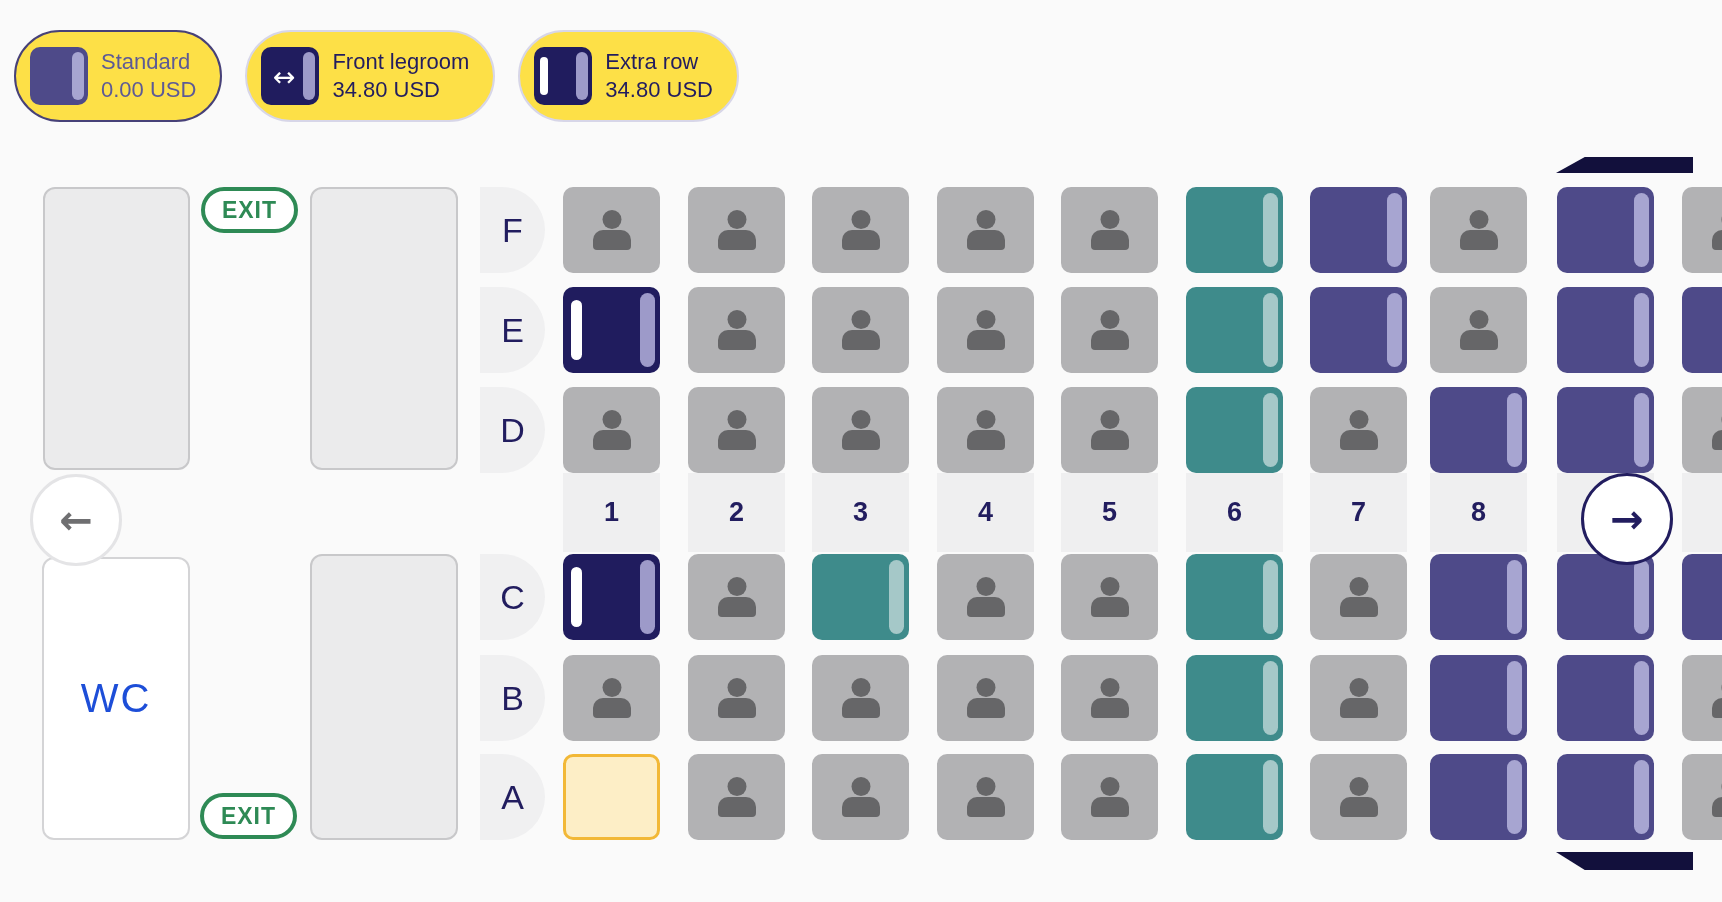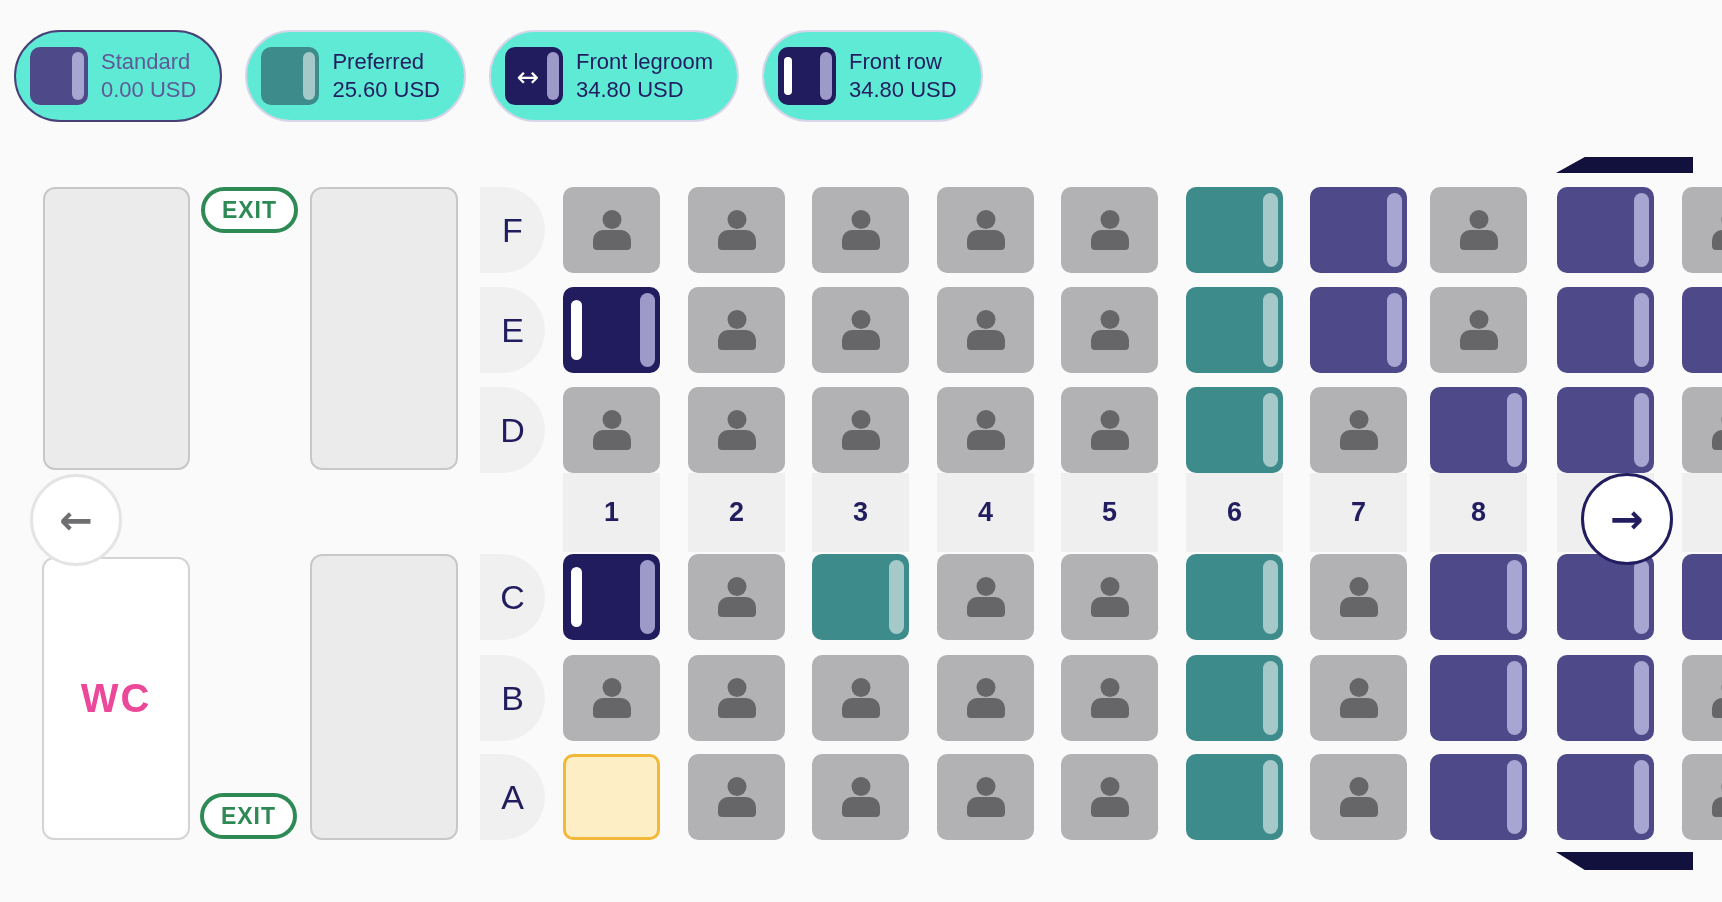--- a/index.html
+++ b/index.html
@@ -5,42 +5,42 @@
   html,body{margin:0;padding:0}
   body{
     width:1722px;height:902px;position:relative;overflow:hidden;
     background:#fafafa;font-family:"Liberation Sans","DejaVu Sans",sans-serif;
     -webkit-font-smoothing:antialiased;
   }
   
   .legend{position:absolute;left:14px;top:30px;display:flex;gap:23px}
   .pill{
     display:flex;align-items:center;gap:13px;height:92px;box-sizing:border-box;
-    padding:0 24px 0 14px;background:#5eead4;border:2px solid #d7d6e8;border-radius:46px;
+    padding:0 24px 0 14px;background:#fde047;border:2px solid #d7d6e8;border-radius:46px;
   }
   .pill.selected{border-color:#474178}
   .pill .txt{display:flex;flex-direction:column;line-height:1.28;font-size:22px;color:#221d5f}
   .pill.selected .txt{color:#5d5a96}
   .licon{position:relative;width:58px;height:58px;border-radius:10px;flex:0 0 auto}
   .licon.standard{background:#4e4a89}
   .licon.preferred{background:#3e8b8b}
   .licon.extra-legroom,.licon.front-row{background:#201c5e}
   .licon::after{content:"";position:absolute;right:4px;top:5px;bottom:5px;width:12px;border-radius:7px}
   .licon.standard::after{background:#a7a5d1}
   .licon.preferred::after{background:#a5c8c8}
   .licon.extra-legroom::after,.licon.front-row::after{background:#9d9ac9}
   .licon.front-row::before{content:"";position:absolute;left:6px;top:10px;bottom:10px;width:8px;border-radius:5px;background:#fff}
   .licon .harrow{
     position:absolute;left:4px;top:50%;transform:translateY(-50%);width:38px;text-align:center;
     color:#fff;font-size:27px;font-family:"DejaVu Sans",sans-serif;
   }
   
   .gbox{position:absolute;background:#ebebec;border:2px solid #c8c8ca;border-radius:12px;box-sizing:border-box}
   .wcbox{position:absolute;background:#ffffff;border:2px solid #d4d4d6;border-radius:12px;box-sizing:border-box;
-    display:flex;align-items:center;justify-content:center;color:#ec4899;font-size:40px;font-weight:bold;letter-spacing:2px}
+    display:flex;align-items:center;justify-content:center;color:#1d4ed8;font-size:40px;font-weight:normal;letter-spacing:2px}
   .exit{
     position:absolute;width:97px;height:46px;box-sizing:border-box;background:#fff;
     border:4px solid #2e8a55;border-radius:23px;color:#2e8a55;font-weight:bold;font-size:23px;
     display:flex;align-items:center;justify-content:center;letter-spacing:1px;
   }
   .wing{position:absolute;background:#12103c}
   .wing.top{left:1556px;top:157px;width:137px;height:16px;clip-path:polygon(21% 0,100% 0,100% 100%,0 100%)}
   .wing.bottom{left:1556px;top:852px;width:137px;height:18px;clip-path:polygon(0 0,100% 0,100% 100%,21% 100%)}
   .navbtn{
     position:absolute;width:92px;height:92px;border-radius:50%;background:#fff;box-sizing:border-box;
@@ -77,39 +77,32 @@
 
 <div class="legend">
   <div class="pill selected">
     <div class="licon standard"></div>
     <div class="txt">
       <span>Standard</span>
       <span>0.00 USD</span>
     </div>
   </div>
   <div class="pill">
-    <div class="licon preferred"></div>
-    <div class="txt">
-      <span>Preferred</span>
-      <span>25.60 USD</span>
-    </div>
-  </div>
-  <div class="pill">
     <div class="licon extra-legroom">
       <span class="harrow">↔</span>
     </div>
     <div class="txt">
       <span>Front legroom</span>
       <span>34.80 USD</span>
     </div>
   </div>
   <div class="pill">
     <div class="licon front-row"></div>
     <div class="txt">
-      <span>Front row</span>
+      <span>Extra row</span>
       <span>34.80 USD</span>
     </div>
   </div>
 </div>
 
 <div class="gbox" style="left:43px;top:187px;width:147px;height:283px"></div>
 <div class="gbox" style="left:310px;top:187px;width:148px;height:283px"></div>
 <div class="wcbox" style="left:42px;top:557px;width:148px;height:283px">
   <span>WC</span>
 </div>

